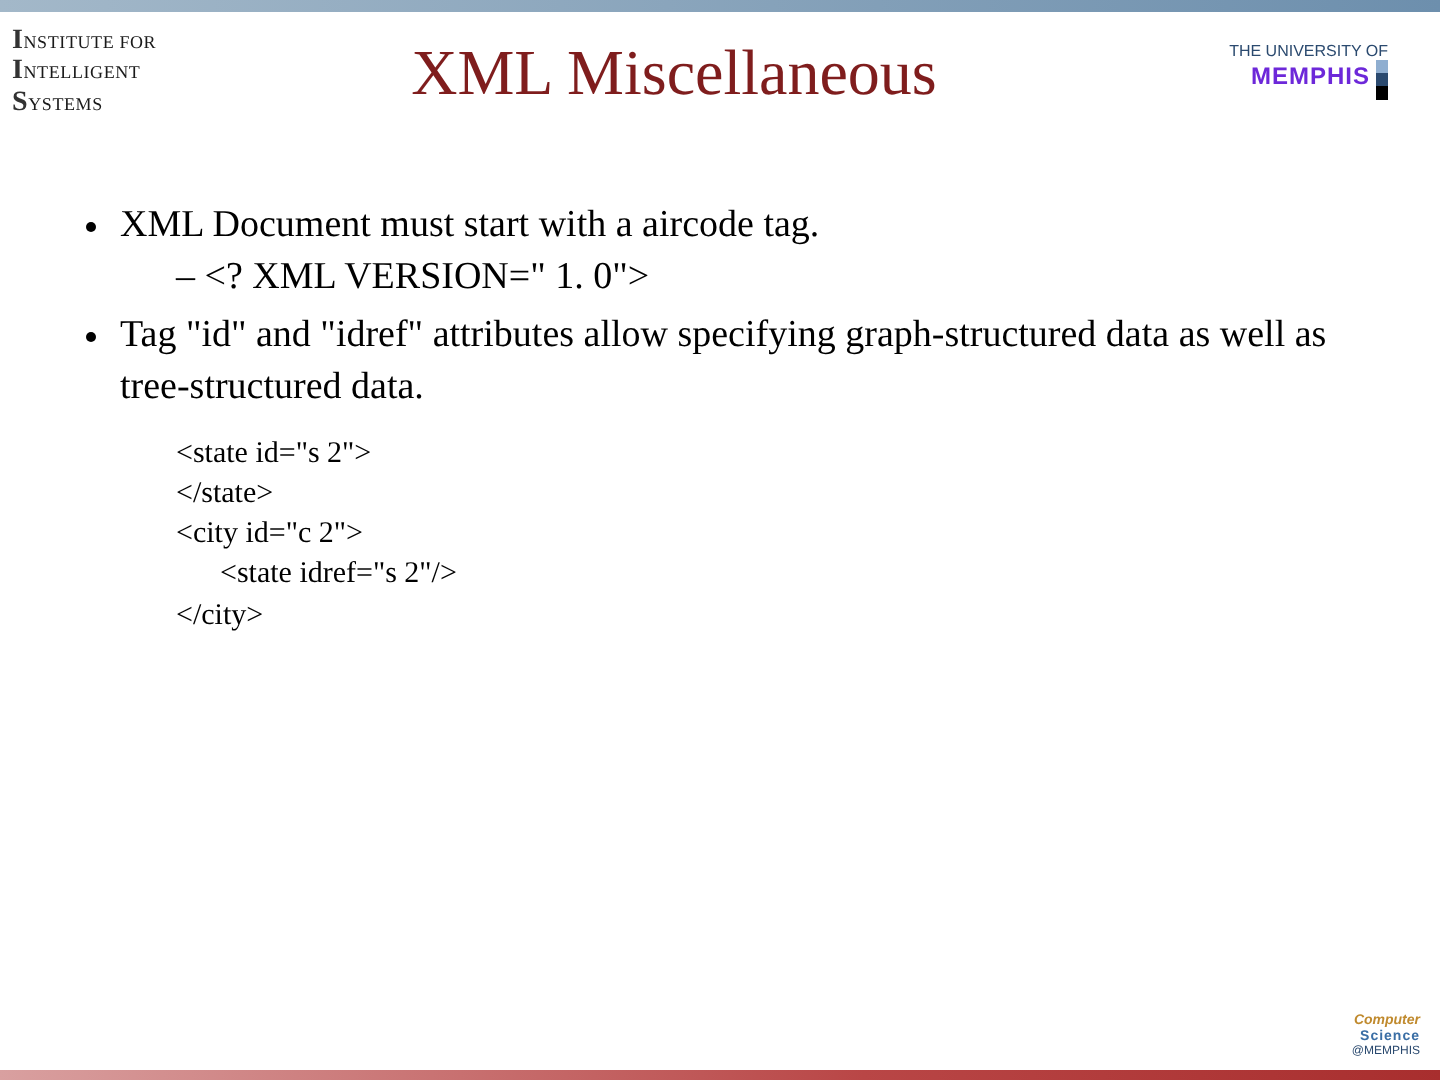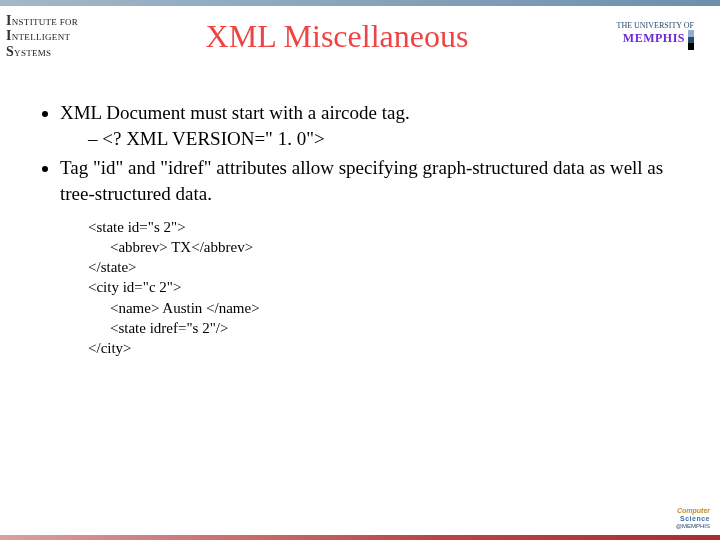--- a/index.html
+++ b/index.html
@@ -34,27 +34,27 @@
     text-transform: uppercase;
   }
   .logo-left .big { font-size: 14px; font-weight: bold; display:inline-block; color:#333; }
   .title-wrap {
     flex: 1;
     text-align: center;
   }
   .title {
     font-size: 32px;
     font-weight: 400;
-    color: #ef4444;
+    color: #7f1d1d;
   }
   .logo-right {
     width: 140px;
     text-align: right;
     padding-right: 10px;
-    font-family: Liberation Serif, serif;
+    font-family: Liberation Sans, sans-serif;
     font-size: 8px;
     line-height: 1.1;
     color: #2b4a6f;
   }
   .logo-right .mem { font-size: 12px; font-weight: bold; letter-spacing: 0.5px; color:#6d28d9; }
   .logo-right .dotcol { display:inline-block; width:6px; height:20px; vertical-align:middle; margin-left:3px;
     background: linear-gradient(#8faed0 33%, #2b4a6f 33% 66%, #000 66%); }
   .content {
     position: absolute;
     top: 100px;
@@ -120,24 +120,22 @@
       <span>XML Document must start with a aircode tag.</span>
       <ul class="sub">
         <li>&lt;? XML VERSION=" 1. 0"&gt;</li>
       </ul>
     </li>
     <li>Tag "id" and "idref" attributes allow specifying graph-structured data as well as tree-structured data.</li>
   </ul>
 
   <div class="code">
     <span>&lt;state id="s 2"&gt;</span><br>
-    <span class="i1">&lt;abbrev&gt; TX&lt;/abbrev&gt;</span>
     <span>&lt;/state&gt;</span><br>
     <span>&lt;city id="c 2"&gt;</span><br>
-    <span class="i1">&lt;name&gt; Austin &lt;/name&gt;</span>
     <span class="i1">&lt;state idref="s 2"/&gt;</span>
     <span>&lt;/city&gt;</span>
   </div>
 </div>
 
 <div class="footer-logo">
   <span class="cs1">Computer</span><br>
   <span class="cs2">Science</span><br>
   <span class="mem2">@MEMPHIS</span>
 </div>

